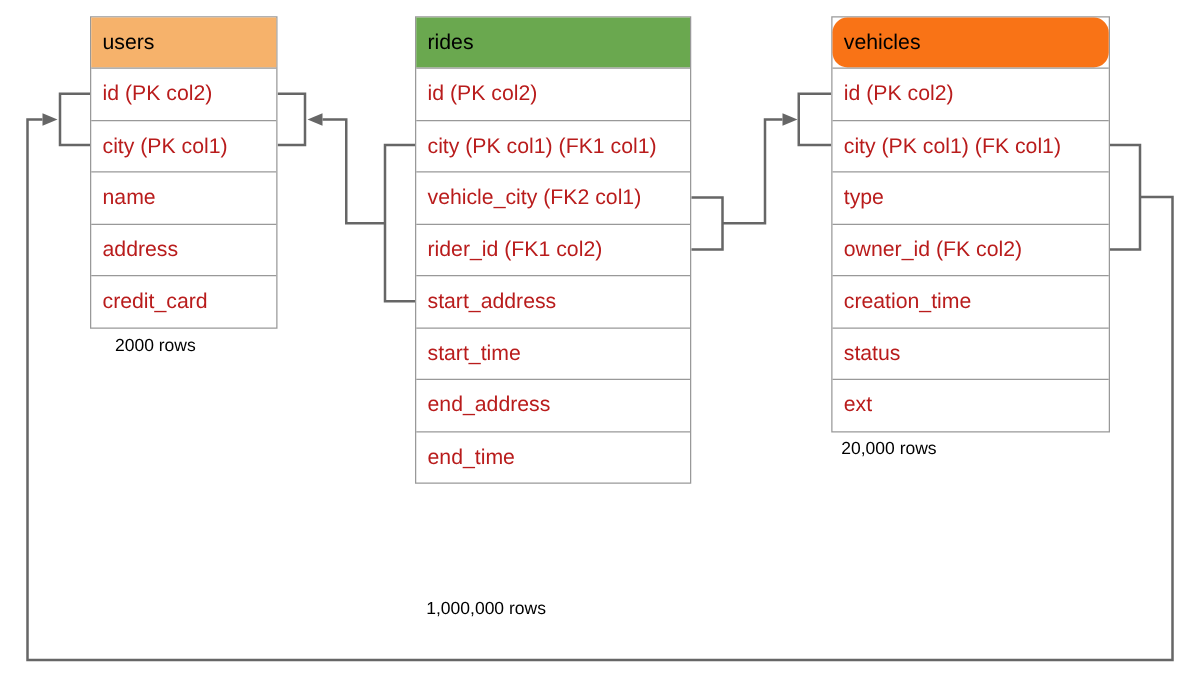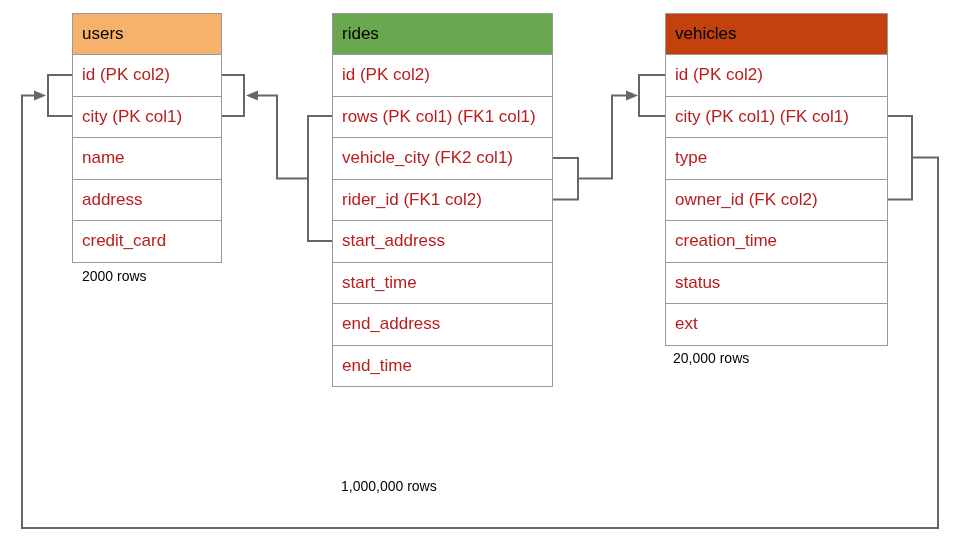--- a/index.html
+++ b/index.html
@@ -61,21 +61,21 @@
   .row-count {
     position: absolute;
     font-size: 14px;
     color: #000000;
     white-space: nowrap;
   }
   
   #table-users    { left: 72px;  top: 13px; width: 150px; }
   #table-rides    { left: 332px; top: 13px; width: 221px; }
   #table-vehicles { left: 665px; top: 13px; width: 223px; }
-  #rowcount-users    { left: 82px;  top: 268px; }
+  #rowcount-users    { left: 92px;  top: 268px; }
   #rowcount-rides    { left: 341px; top: 478px; }
   #rowcount-vehicles { left: 673px; top: 350px; }
 </style>
 </head>
 <body>
 
 <div class="canvas">
 
   <svg class="connectors" width="960" height="540" viewBox="0 0 960 540">
 
@@ -107,32 +107,32 @@
     <div class="row">city (PK col1)</div>
     <div class="row">name</div>
     <div class="row">address</div>
     <div class="row">credit_card</div>
   </div>
   <div class="row-count" id="rowcount-users">2000 rows</div>
 
   <div class="db-table" id="table-rides">
     <div class="hdr" style="background-color: rgb(106, 168, 79);">rides</div>
     <div class="row">id (PK col2)</div>
-    <div class="row">rows (PK col1) (FK1 col1)</div>
+    <div class="row">city (PK col1) (FK1 col1)</div>
     <div class="row">vehicle_city (FK2 col1)</div>
     <div class="row">rider_id (FK1 col2)</div>
     <div class="row">start_address</div>
     <div class="row">start_time</div>
     <div class="row">end_address</div>
     <div class="row">end_time</div>
   </div>
   <div class="row-count" id="rowcount-rides">1,000,000 rows</div>
 
   <div class="db-table" id="table-vehicles">
-    <div class="hdr" style="background-color: #c2410c;">vehicles</div>
+    <div class="hdr" style="background-color: #f97316; border-radius: 12px;">vehicles</div>
     <div class="row">id (PK col2)</div>
     <div class="row">city (PK col1) (FK col1)</div>
     <div class="row">type</div>
     <div class="row">owner_id (FK col2)</div>
     <div class="row">creation_time</div>
     <div class="row">status</div>
     <div class="row">ext</div>
   </div>
   <div class="row-count" id="rowcount-vehicles">20,000 rows</div>
 

